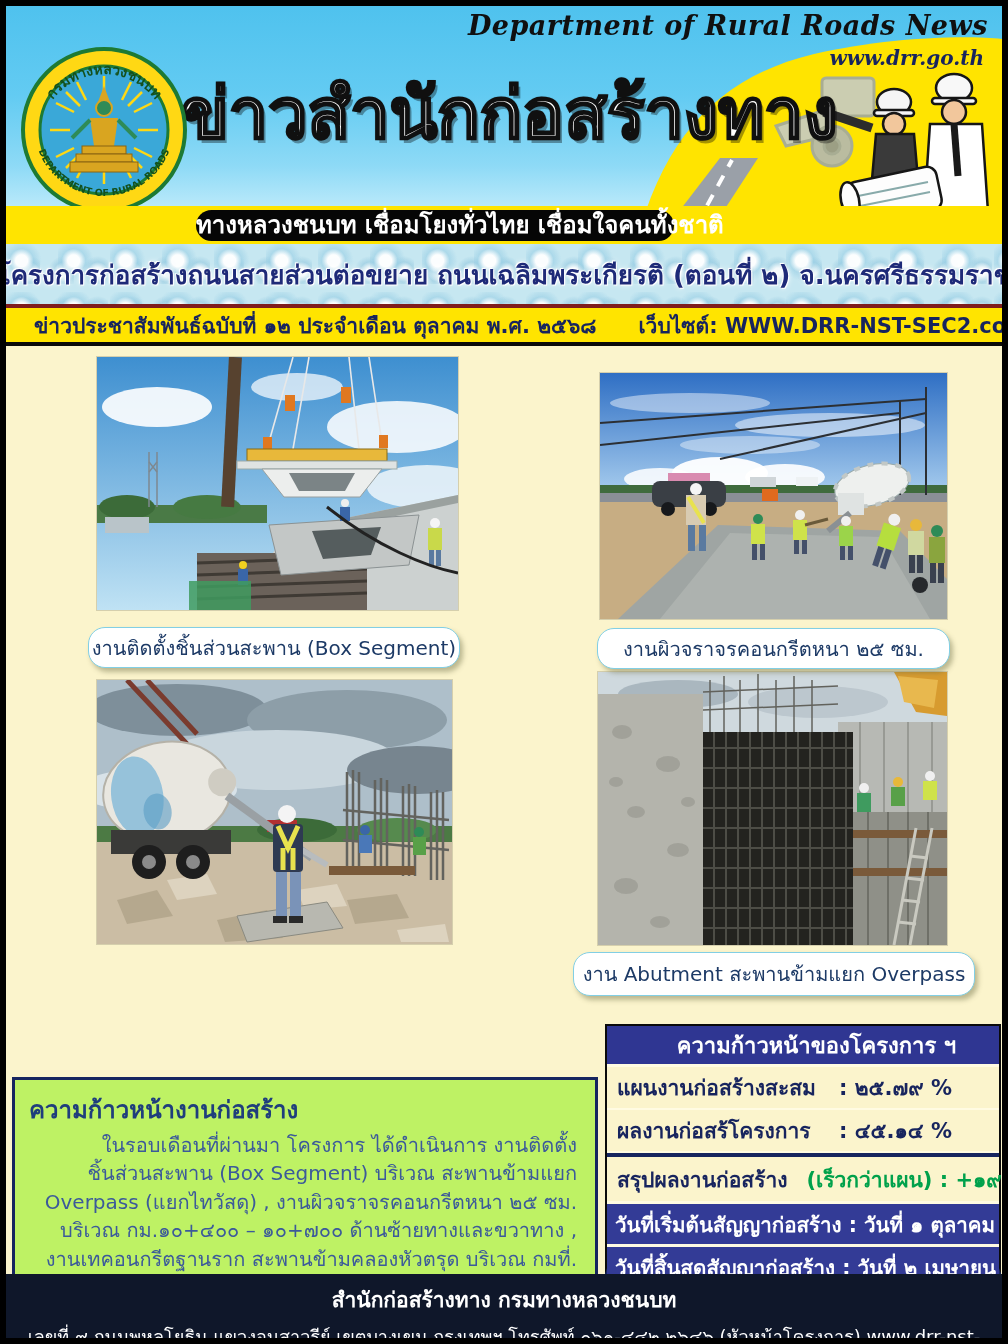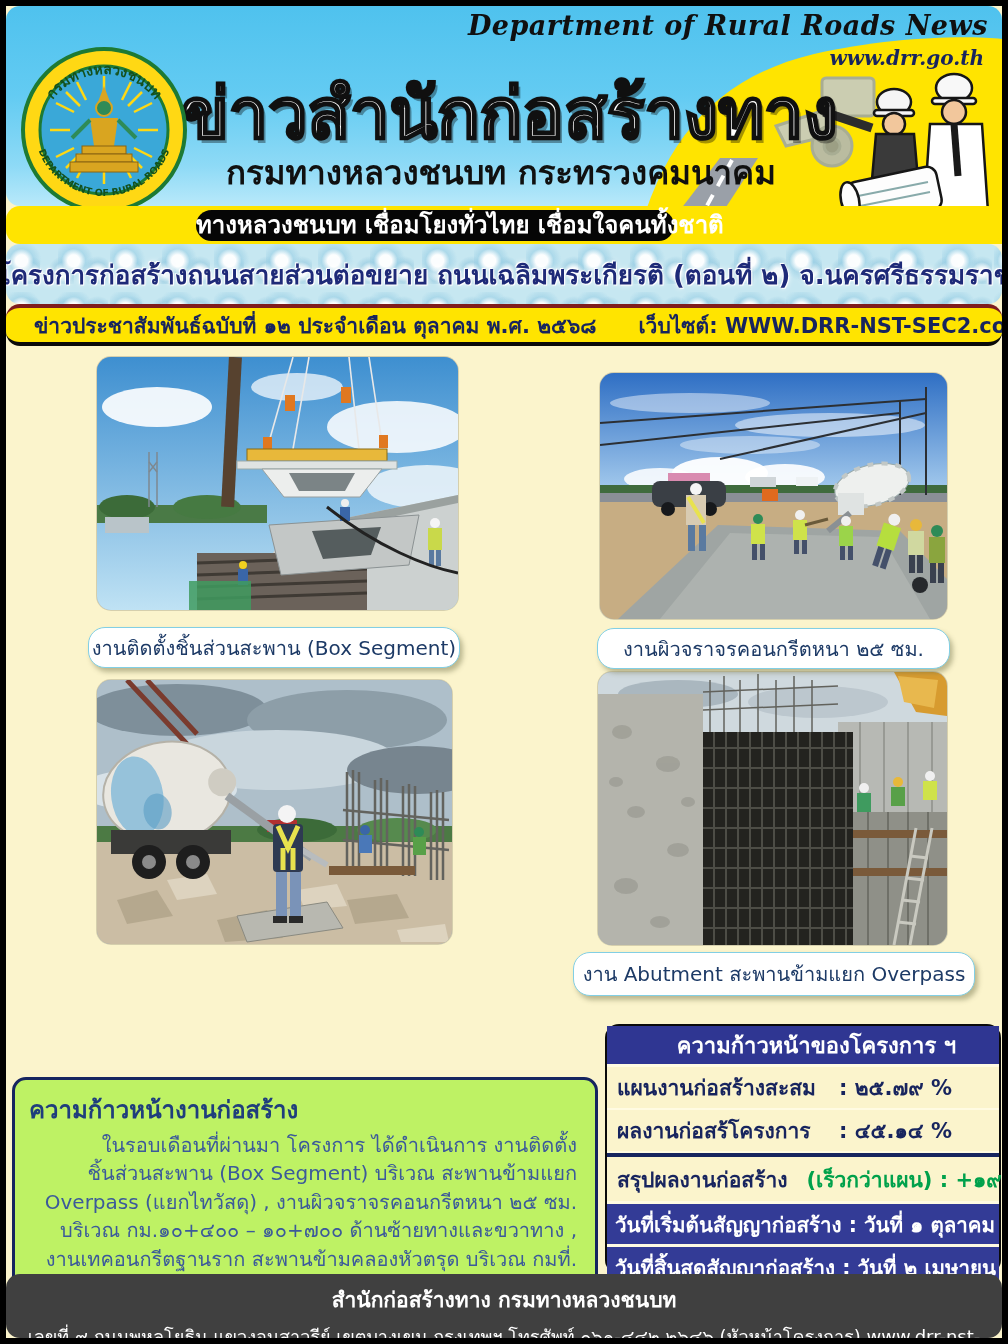--- a/index.html
+++ b/index.html
@@ -1,19 +1,19 @@
 <!DOCTYPE html>
 <html><head>
 <meta charset="utf-8">
 <style>
   html,body{margin:0;padding:0;background:#888;}
   #page{position:relative;width:1008px;height:1344px;background:#000;margin:0 auto;
         font-family:"DejaVu Sans","Liberation Sans",sans-serif;overflow:hidden;}
   #inner{position:absolute;left:6px;top:6px;width:996px;height:1332px;background:#fbf4cc;overflow:hidden;}
-  .abs{position:absolute;border-radius:14px;}
+  .abs{position:absolute;}
 
   
   #masthead{left:0;top:0;width:996px;height:200px;
     background:linear-gradient(180deg,#4fc2ee 0%,#63cbf2 45%,#8edaf6 80%,#b9e9fa 100%);}
   #yellow-band{left:0;top:200px;width:996px;height:38px;background:#ffe400;}
   #swoosh{left:630px;top:0;width:366px;height:238px;}
   #en-news{right:14px;top:4px;width:640px;text-align:right;
     font-family:"DejaVu Serif","Liberation Serif",serif;font-style:italic;font-weight:bold;
     font-size:27px;color:#101010;letter-spacing:.5px;}
   #drr-url{right:18px;top:40px;font-family:"DejaVu Serif","Liberation Serif",serif;
@@ -72,21 +72,21 @@
     font-size:21px;font-weight:bold;color:#17245e;border-bottom:2px solid #fffbe2;}
   .tbl-row .val{margin-left:auto;width:150px;text-align:left;}
   .tbl-sep{height:4px;background:#16255f;}
   .tbl-summary{height:44px;display:flex;align-items:center;padding:0 10px;font-size:21px;
     font-weight:bold;color:#17245e;gap:19px;white-space:nowrap;}
   .tbl-summary .green{color:#00a14b;}
   .tbl-navy{height:40px;background:#333b96;color:#fff;display:flex;align-items:center;
     padding:0 8px;font-size:20.5px;font-weight:bold;border-top:3px solid #fffbe2;white-space:nowrap;}
 
   
-  #footer{left:0;top:1268px;width:996px;height:64px;background:#404040;color:#fff;
+  #footer{left:0;top:1268px;width:996px;height:64px;background:#0f172a;color:#fff;
     text-align:center;}
   #footer-line1{font-size:21px;font-weight:bold;margin-top:9px;}
   #footer-line2{font-size:18px;margin-top:6px;}
   #footer-line2 a{color:#fff;text-decoration:underline;}
 </style>
 </head>
 <body>
 
 <div id="page">
  <div id="inner">
@@ -126,21 +126,20 @@
           <rect x="212" y="168" width="92" height="44" rx="10" transform="rotate(-12 258 190)"></rect>
           <path d="M222,190 L292,176 M224,200 L294,186" stroke="#8aa" stroke-width="2"></path>
           <ellipse cx="214" cy="194" rx="9" ry="18" transform="rotate(-12 214 194)"></ellipse>
         </g>
       </svg>
     </div>
 
     <div id="en-news" class="abs">Department of Rural Roads News</div>
     <div id="drr-url" class="abs">www.drr.go.th</div>
     <div id="main-title" class="abs">ข่าวสำนักก่อสร้างทาง</div>
-    <div id="sub-title" class="abs">กรมทางหลวงชนบท กระทรวงคมนาคม</div>
 
     <div id="seal" class="abs">
       <svg width="168" height="168" viewBox="0 0 168 168">
         <circle cx="84" cy="84" r="81" fill="#ffd814" stroke="#1d7a34" stroke-width="4"></circle>
         <circle cx="84" cy="84" r="64" fill="#3aa8d8" stroke="#1d7a34" stroke-width="3"></circle>
         <g stroke="#ffd814" stroke-width="2.5">
           <line x1="84" y1="30" x2="84" y2="50"></line>
               <line x1="84" y1="118" x2="84" y2="138"></line>
           <line x1="30" y1="84" x2="50" y2="84"></line>
               <line x1="118" y1="84" x2="138" y2="84"></line>

